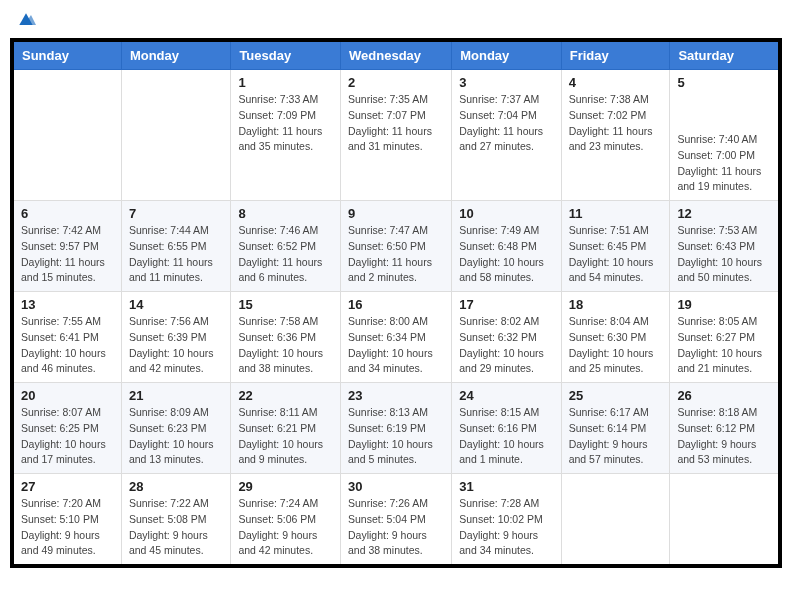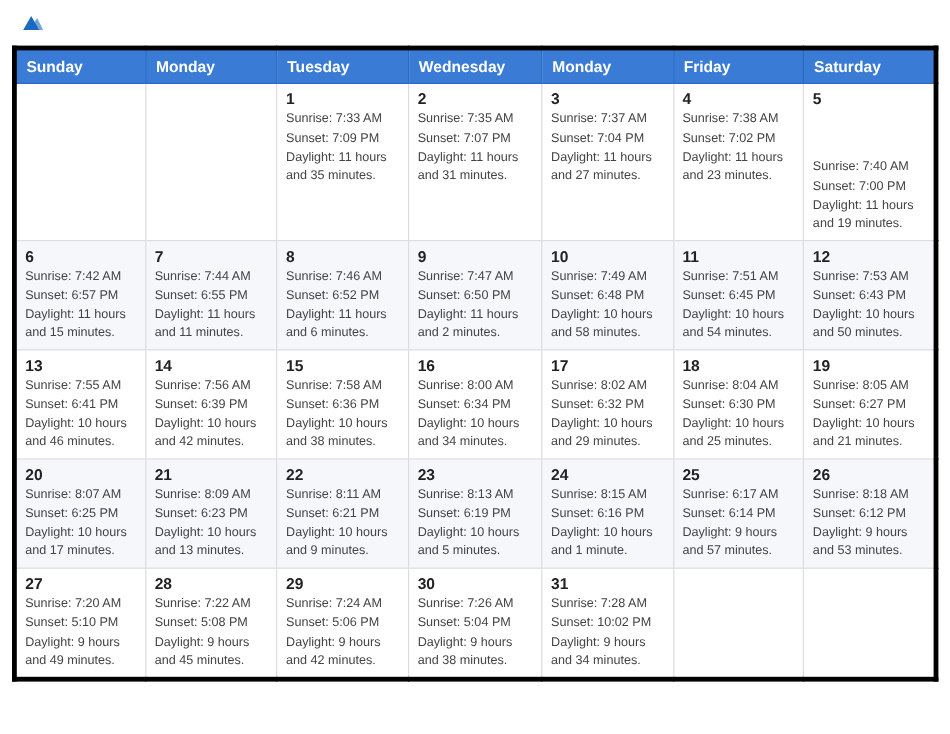--- a/index.html
+++ b/index.html
@@ -159,21 +159,21 @@
           <span class="day-number">5</span>
           <div class="day-info" style="white-space: pre-line; margin-top: 42px;">Sunrise: 7:40 AM
 Sunset: 7:00 PM
 Daylight: 11 hours and 19 minutes.</div>
         </td>
       </tr>
       <tr>
         <td>
           <span class="day-number">6</span>
           <div class="day-info" style="white-space: pre-line;">Sunrise: 7:42 AM
-Sunset: 6:57 PM
+Sunset: 9:57 PM
 Daylight: 11 hours and 15 minutes.</div>
         </td>
         <td>
           <span class="day-number">7</span>
           <div class="day-info" style="white-space: pre-line;">Sunrise: 7:44 AM
 Sunset: 6:55 PM
 Daylight: 11 hours and 11 minutes.</div>
         </td>
         <td>
           <span class="day-number">8</span>

